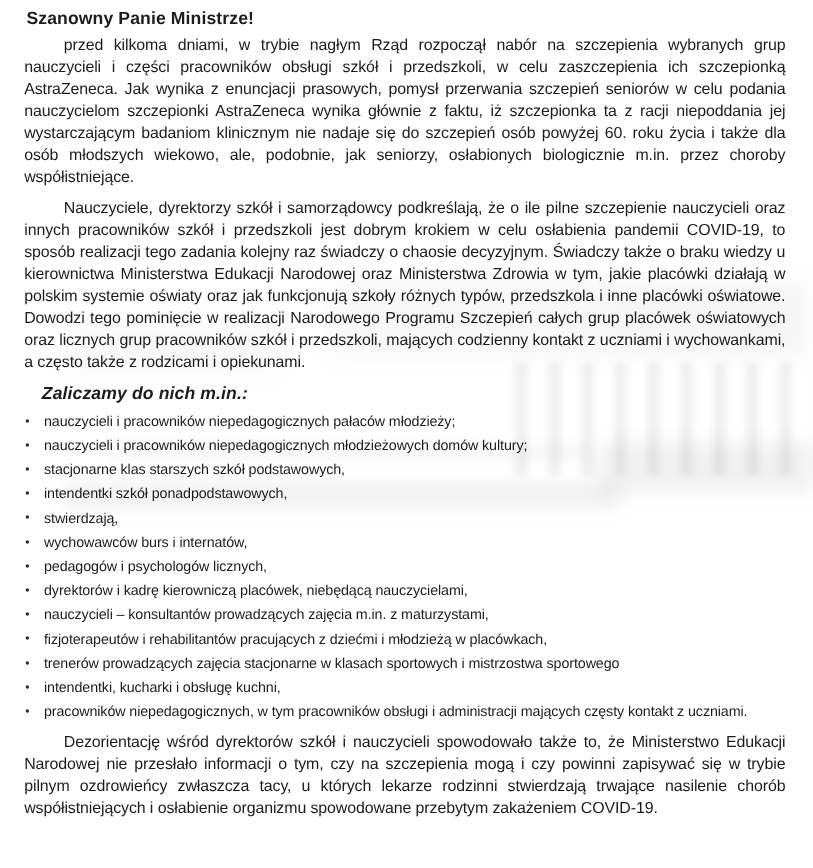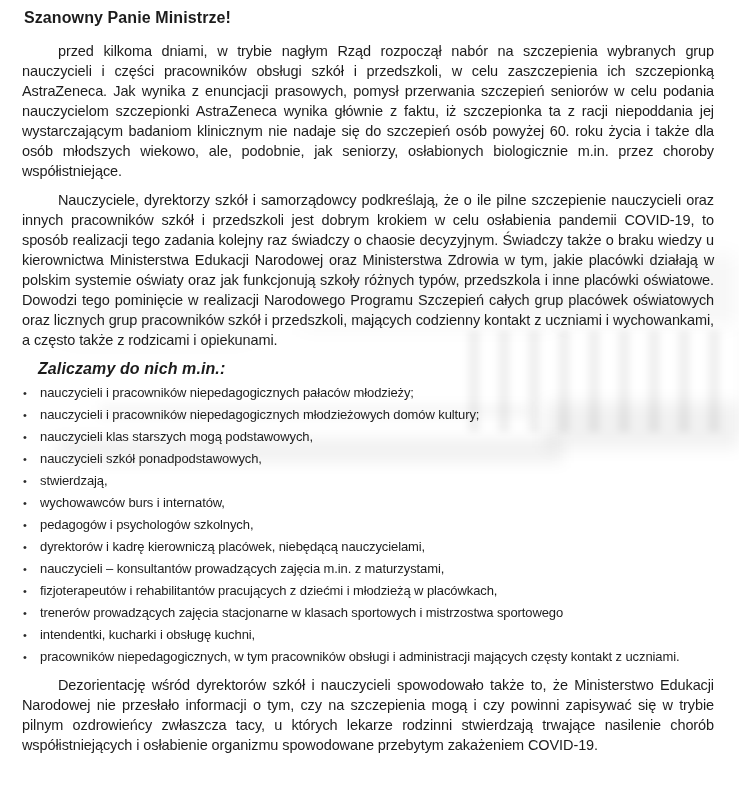--- a/index.html
+++ b/index.html
@@ -44,21 +44,21 @@
   .wm-blob-top     { left: 300px; top: 250px; width: 260px; height: 78px; background: rgba(0,0,0,0.028); filter: blur(10px); }
   .wm-blob-left    { left: 62px;  top: 295px; width: 190px; height: 45px; background: rgba(0,0,0,0.028); filter: blur(10px); }
   .wm-blob-upright { left: 560px; top: 255px; width: 175px; height: 70px; background: rgba(0,0,0,0.035); filter: blur(10px); }
 
   .content { position: relative; z-index: 1; }
 
   .salutation {
     font-size: 16px;
     line-height: 20px;
     font-weight: 700;
-    margin: 0 0 13px 2px;
+    margin: 0 0 3px 2px;
     letter-spacing: 0.1px;
   }
   p.para {
     font-size: 14.5px;
     line-height: 20px;
     text-align: justify;
     text-indent: 36px;
     margin: 0 0 9px 0;
     letter-spacing: -0.1px;
   }
@@ -115,25 +115,25 @@
 
     <p class="para">przed kilkoma dniami, w trybie nagłym Rząd rozpoczął nabór na szczepienia wybranych grup nauczycieli i części pracowników obsługi szkół i przedszkoli, w celu zaszczepienia ich szczepionką AstraZeneca. Jak wynika z enuncjacji prasowych, pomysł przerwania szczepień seniorów w celu podania nauczycielom szczepionki AstraZeneca wynika głównie z faktu, iż szczepionka ta z racji niepoddania jej wystarczającym badaniom klinicznym nie nadaje się do szczepień osób powyżej 60. roku życia i także dla osób młodszych wiekowo, ale, podobnie, jak seniorzy, osłabionych biologicznie m.in. przez choroby współistniejące.</p>
 
     <p class="para">Nauczyciele, dyrektorzy szkół i samorządowcy podkreślają, że o ile pilne szczepienie nauczycieli oraz innych pracowników szkół i przedszkoli jest dobrym krokiem w celu osłabienia pandemii COVID-19, to sposób realizacji tego zadania kolejny raz świadczy o chaosie decyzyjnym. Świadczy także o braku wiedzy u kierownictwa Ministerstwa Edukacji Narodowej oraz Ministerstwa Zdrowia w tym, jakie placówki działają w polskim systemie oświaty oraz jak funkcjonują szkoły różnych typów, przedszkola i inne placówki oświatowe. Dowodzi tego pominięcie w realizacji Narodowego Programu Szczepień całych grup placówek oświatowych oraz licznych grup pracowników szkół i przedszkoli, mających codzienny kontakt z uczniami i wychowankami, a często także z rodzicami i opiekunami.</p>
 
     <p class="list-heading">Zaliczamy do nich m.in.:</p>
 
     <ul class="groups">
       <li>nauczycieli i pracowników niepedagogicznych pałaców młodzieży;</li>
       <li>nauczycieli i pracowników niepedagogicznych młodzieżowych domów kultury;</li>
-      <li>nauczycieli klas starszych mogą podstawowych,</li>
-      <li>nauczycieli szkół ponadpodstawowych,</li>
+      <li>stacjonarne klas starszych szkół podstawowych,</li>
+      <li>intendentki szkół ponadpodstawowych,</li>
       <li>stwierdzają,</li>
       <li>wychowawców burs i internatów,</li>
-      <li>pedagogów i psychologów szkolnych,</li>
+      <li>pedagogów i psychologów licznych,</li>
       <li>dyrektorów i kadrę kierowniczą placówek, niebędącą nauczycielami,</li>
       <li>nauczycieli – konsultantów prowadzących zajęcia m.in. z maturzystami,</li>
       <li>fizjoterapeutów i rehabilitantów pracujących z dziećmi i młodzieżą w placówkach,</li>
       <li>trenerów prowadzących zajęcia stacjonarne w klasach sportowych i mistrzostwa sportowego</li>
       <li>intendentki, kucharki i obsługę kuchni,</li>
       <li>pracowników niepedagogicznych, w tym pracowników obsługi i administracji mających częsty kontakt z uczniami.</li>
     </ul>
 
     <p class="para closing">Dezorientację wśród dyrektorów szkół i nauczycieli spowodowało także to, że Ministerstwo Edukacji Narodowej nie przesłało informacji o tym, czy na szczepienia mogą i czy powinni zapisywać się w trybie pilnym ozdrowieńcy zwłaszcza tacy, u których lekarze rodzinni stwierdzają trwające nasilenie chorób współistniejących i osłabienie organizmu spowodowane przebytym zakażeniem COVID-19.</p>
 

